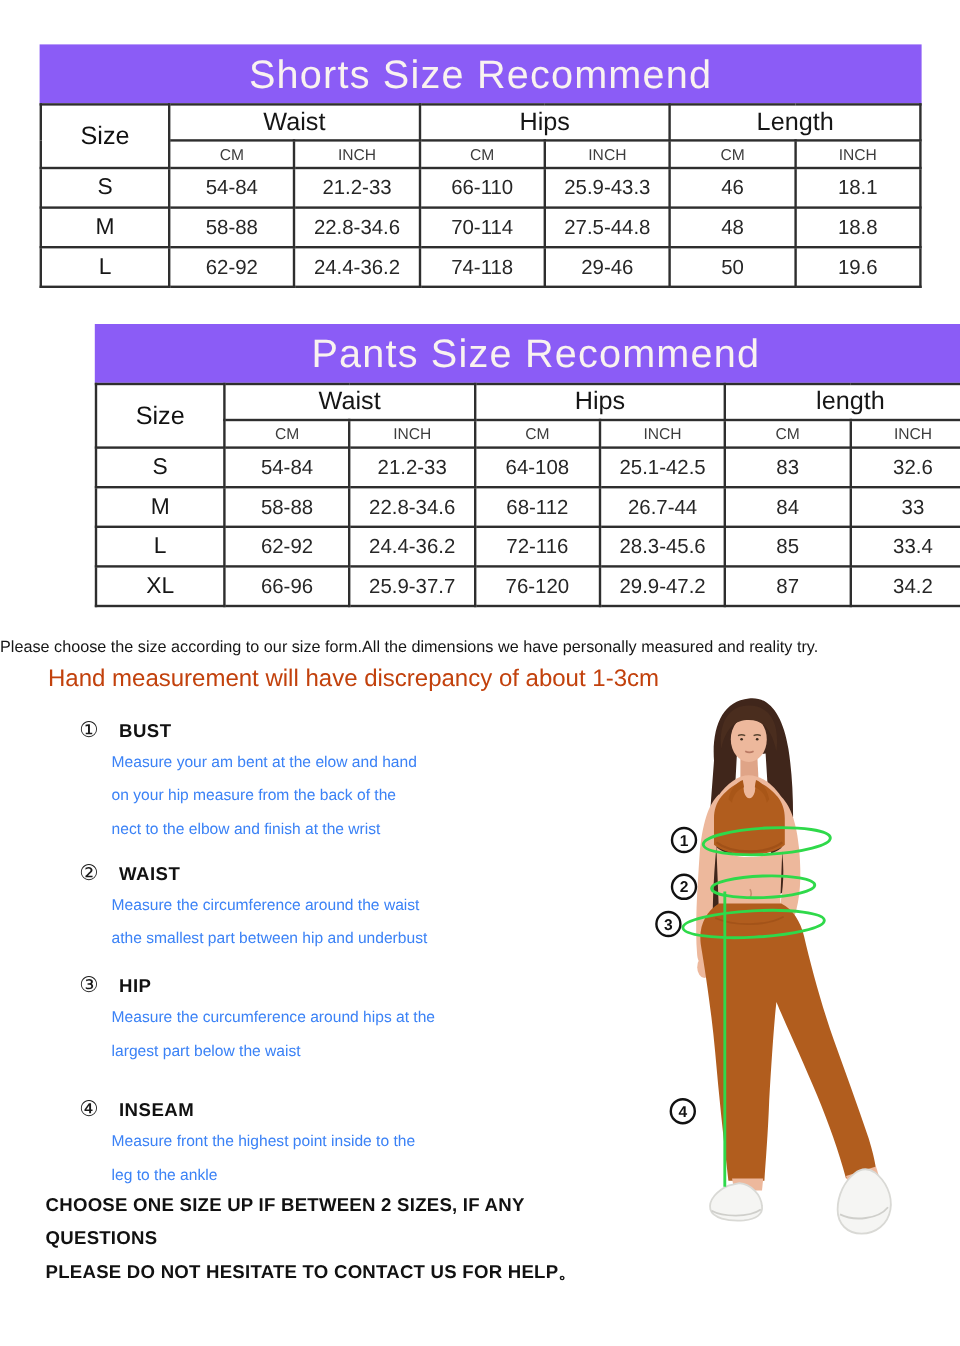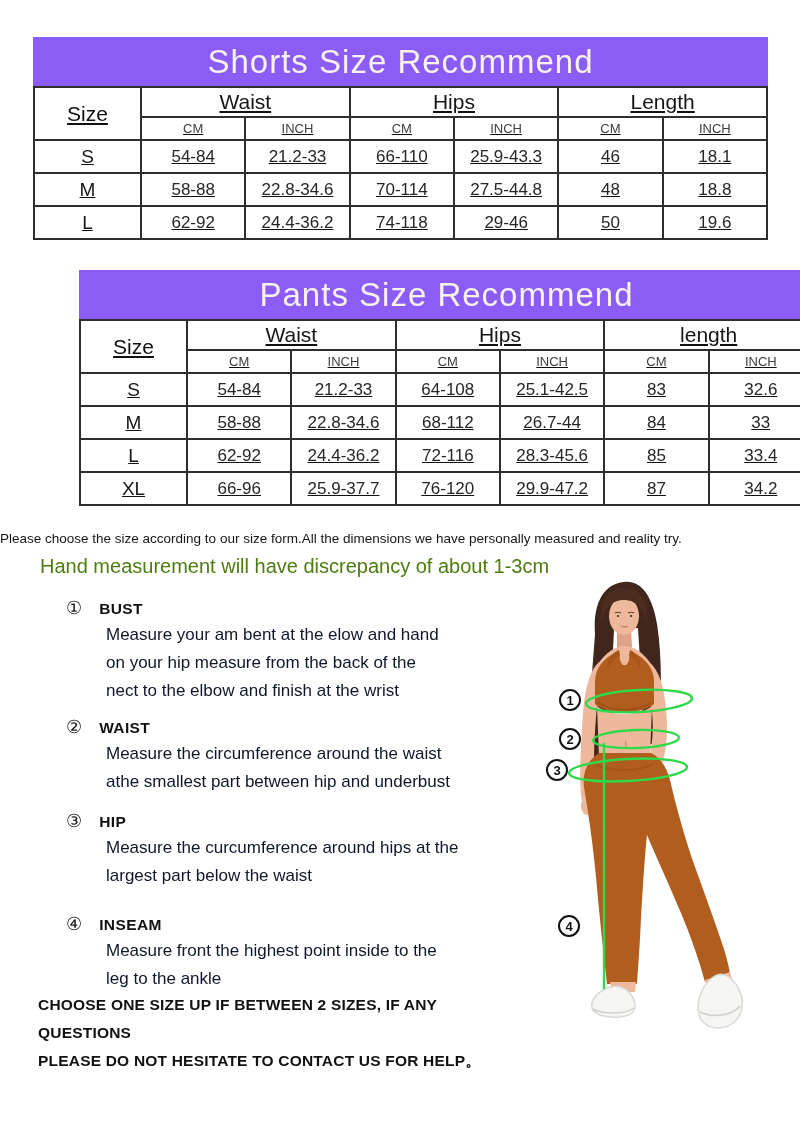--- a/index.html
+++ b/index.html
@@ -9,49 +9,49 @@
     overflow:hidden;
   }
   .table-wrap { position:absolute; left:33px; width:735px; }
   #shorts-section { top:37px; }
   #pants-section  { top:270px;padding-left:46px; }
   .band {
     background:#8b5cf6; color:#f9f2f0; text-align:center;
     height:49px; line-height:49px; font-size:33px; letter-spacing:1px;
     font-weight:400;
   }
-  table.size-table { width:100%; border-collapse:collapse; table-layout:fixed;text-decoration:underline; }
+  table.size-table { width:100%; border-collapse:collapse; table-layout:fixed; }
   table.size-table td {
     border:2px solid #2e2e2e; text-align:center; padding:0; overflow:hidden;
     white-space:nowrap;
   }
   col.c-size { width:14.6%; }
   col.c-dat  { width:14.23%; }
   td.grp  { font-size:21px; height:28px; color:#161616; }
   td.size-h { font-size:21px; }
   tr.unit td { font-size:13px; color:#3d3d3d; height:21px;margin-left:36px; }
   tr.drow td { font-size:17px; height:31px; color:#262626; }
   tr.drow td.sz { font-size:19px; color:#161616; }
 
   #note-line1 {
     position:absolute; top:531px; left:0; width:800px; text-align:left;
     font-size:13.5px; color:#161616;
   }
   #note-line2 {
     position:absolute; top:555px; left:40px;
-    font-size:20px; color:#4d7c0f;
+    font-size:20px; color:#c2410c;
   }
   #measure-list { position:absolute; left:66px; top:597px; width:440px; }
   .m-item { margin-bottom:11px; }
   .m-item.gap2 { margin-bottom:14px; }
   .m-item.gap3 { margin-bottom:23px; }
   .m-head { display:flex; align-items:baseline; gap:17px; }
   .m-num { font-size:18px; color:#1a1a1a; }
   .m-title { font-size:15.5px; font-weight:bold; letter-spacing:.4px; color:#111;text-align:right; }
-  .m-body { margin-left:40px; font-size:17px; line-height:28px; color:#0f172a; margin-top:2px; }
+  .m-body { margin-left:27px; font-size:13px; line-height:28px; color:#3b82f6; margin-top:2px; }
   #footer-note {
     position:absolute; left:38px; top:991px; width:470px;
     font-size:15.5px; font-weight:bold; line-height:28px; color:#111;
     letter-spacing:.2px;
   }
   #model-figure { position:absolute; left:540px; top:576px; width:260px; height:550px; }
   .fig-label-text { font-size:13px; font-weight:bold; fill:#111; }
 </style>
 </head>
 <body>

